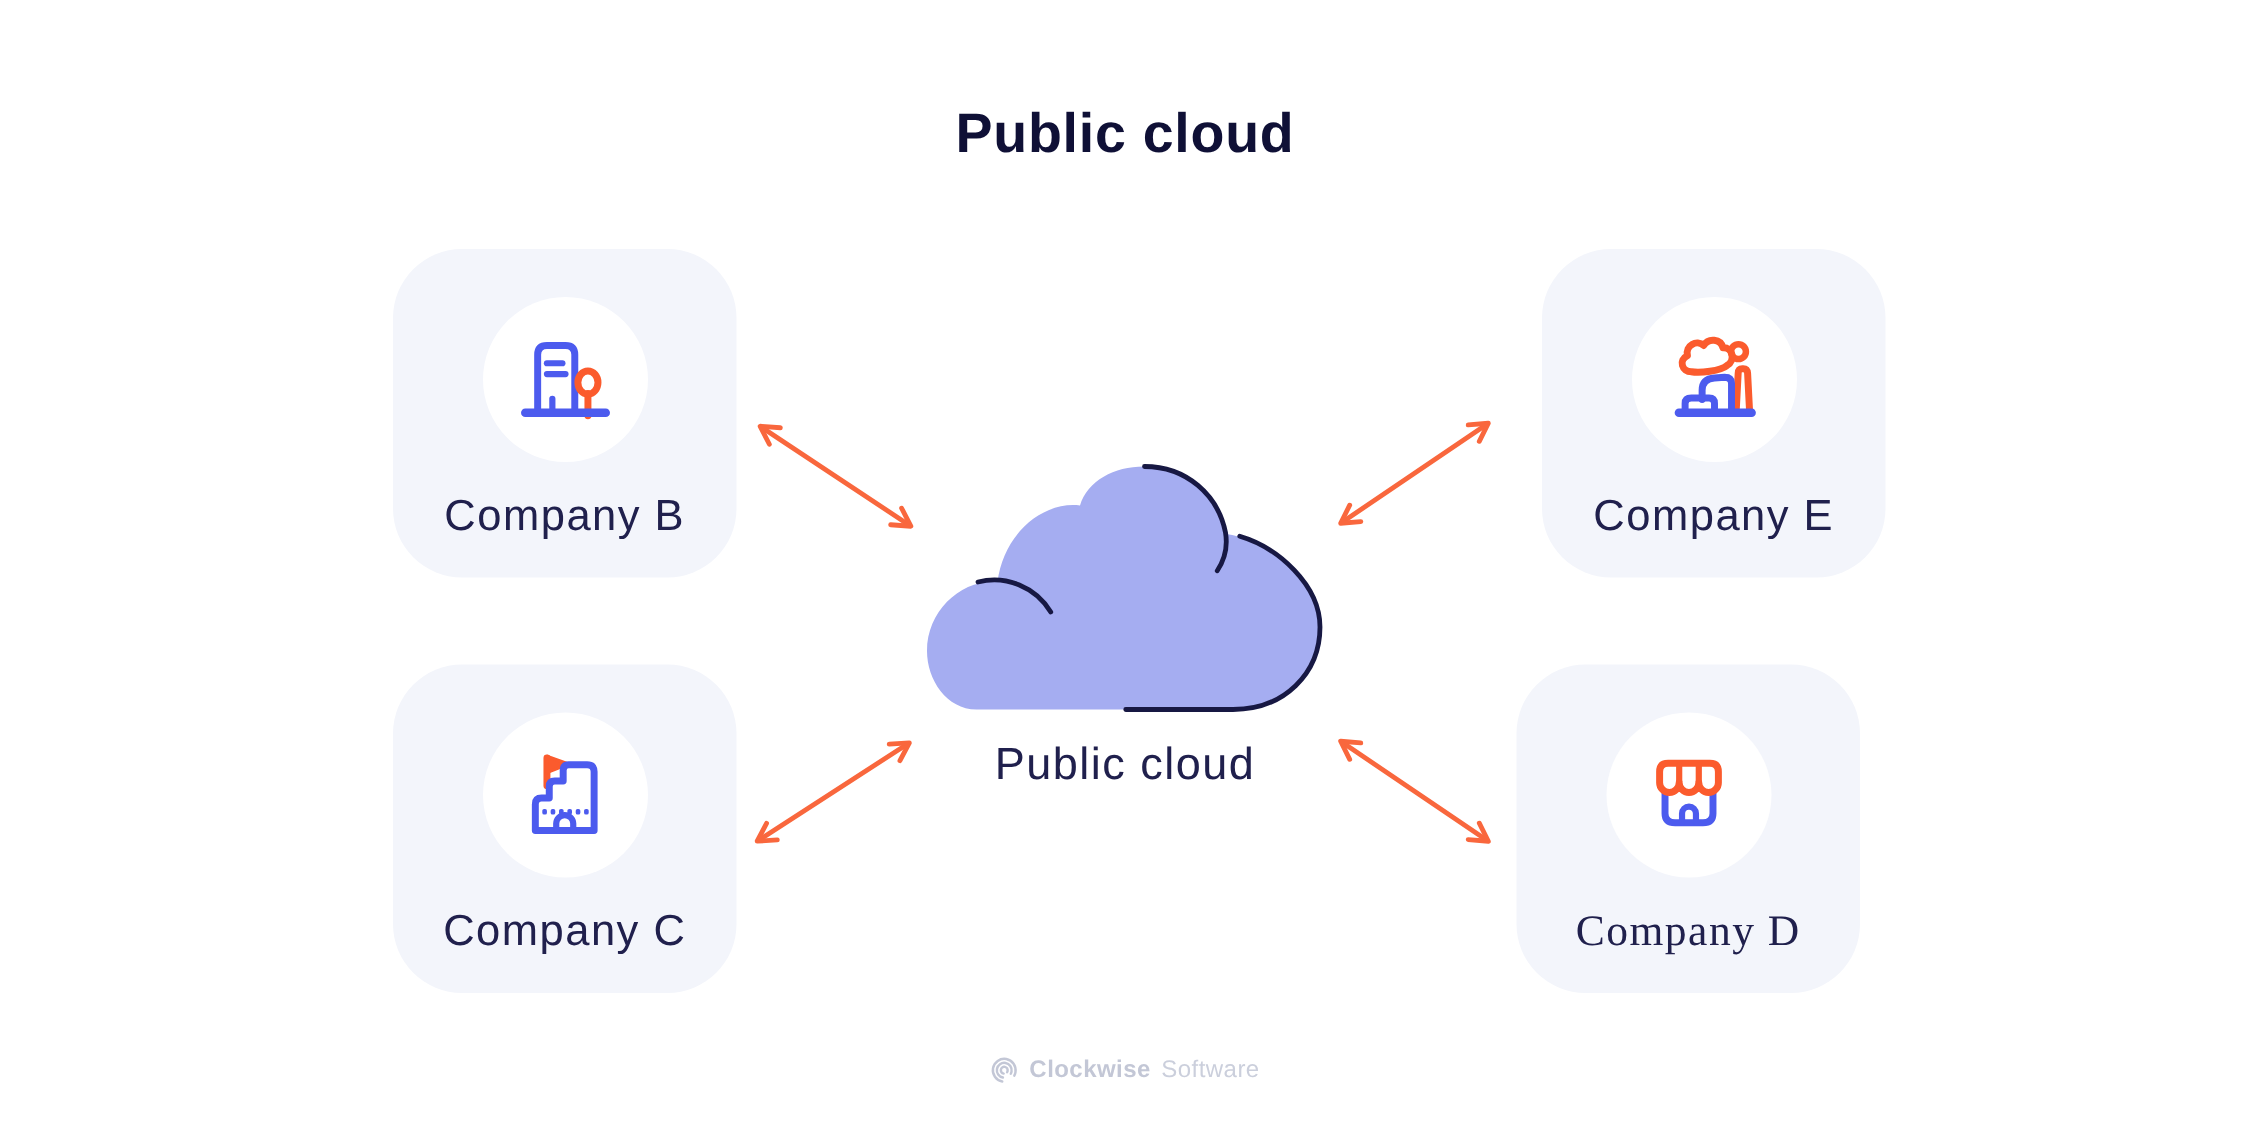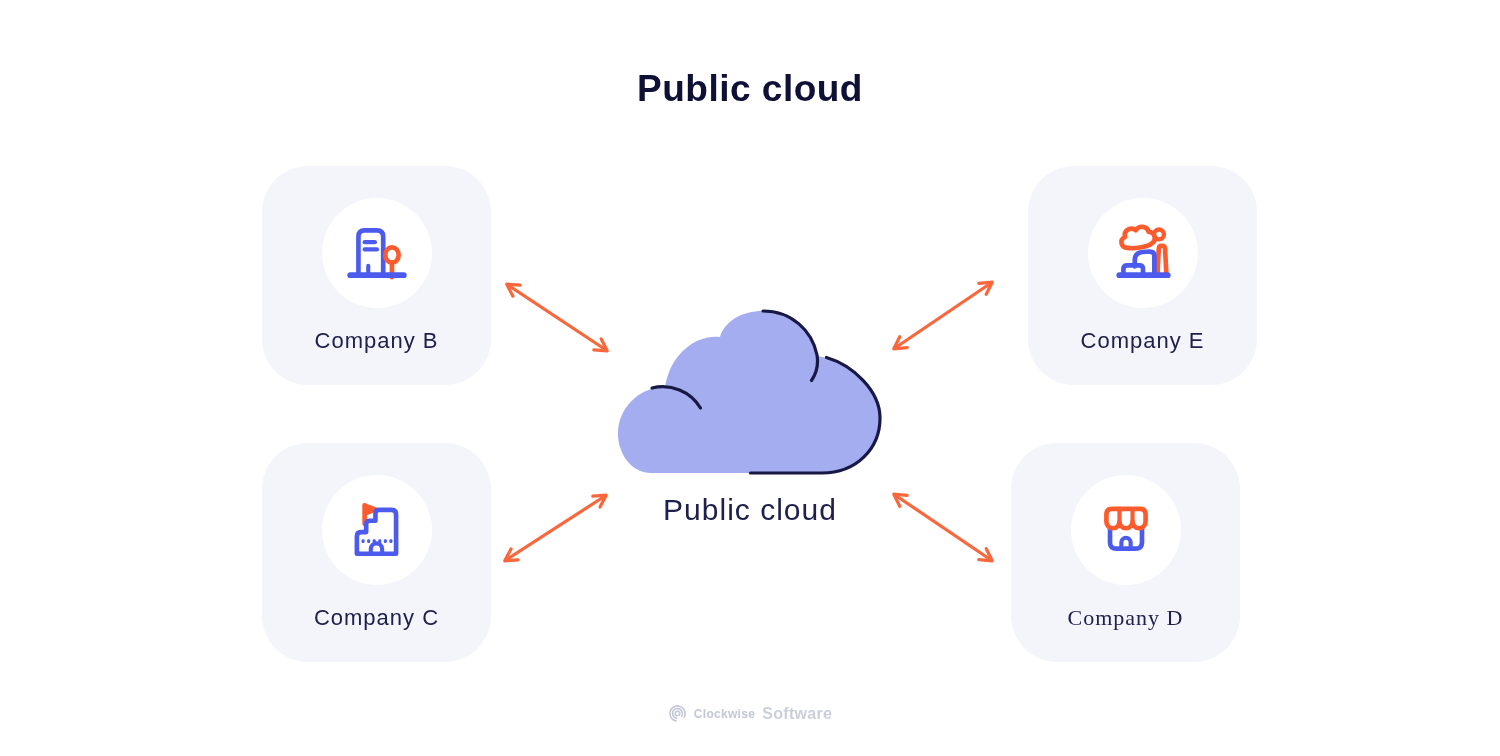--- a/index.html
+++ b/index.html
@@ -19,32 +19,32 @@
   .card-c{left:262px;top:443px;}
   .card-e{left:1028px;top:166px;}
   .card-d{left:1011px;top:443px;font-family:Liberation Serif, serif;}
   .icon-circle{
     position:absolute;left:50%;top:32px;transform:translateX(-50%);
     width:110px;height:110px;border-radius:50%;background:#ffffff;
     display:flex;align-items:center;justify-content:center;
   }
   .company-label{
     position:absolute;left:0;top:162px;width:100%;text-align:center;
-    font-size:22px;font-weight:300;letter-spacing:1px;color:#20204d;
+    font-size:29px;font-weight:300;letter-spacing:1px;color:#20204d;
   }
   .cloud-label{
     position:absolute;left:0;top:493px;width:100%;text-align:center;
     font-size:30px;font-weight:300;letter-spacing:1px;color:#20204d;
   }
   .footer{
     position:absolute;left:0;top:704px;width:100%;
     display:flex;align-items:center;justify-content:center;gap:7px;
   }
-  .brand-bold{font-size:12px;font-weight:700;letter-spacing:.3px;color:#c3c7d6;}
-  .brand-light{font-size:16px;font-weight:700;letter-spacing:.3px;color:#cbcfdc;}
+  .brand-bold{font-size:16px;font-weight:700;letter-spacing:.3px;color:#c3c7d6;}
+  .brand-light{font-size:16px;font-weight:400;letter-spacing:.3px;color:#cbcfdc;}
 </style>
 </head>
 <body>
 
 <div class="canvas">
 
   <div class="page-title">Public cloud</div>
 
   <svg class="svg-layer" viewBox="0 0 1500 756" xmlns="http://www.w3.org/2000/svg">
     <defs>

